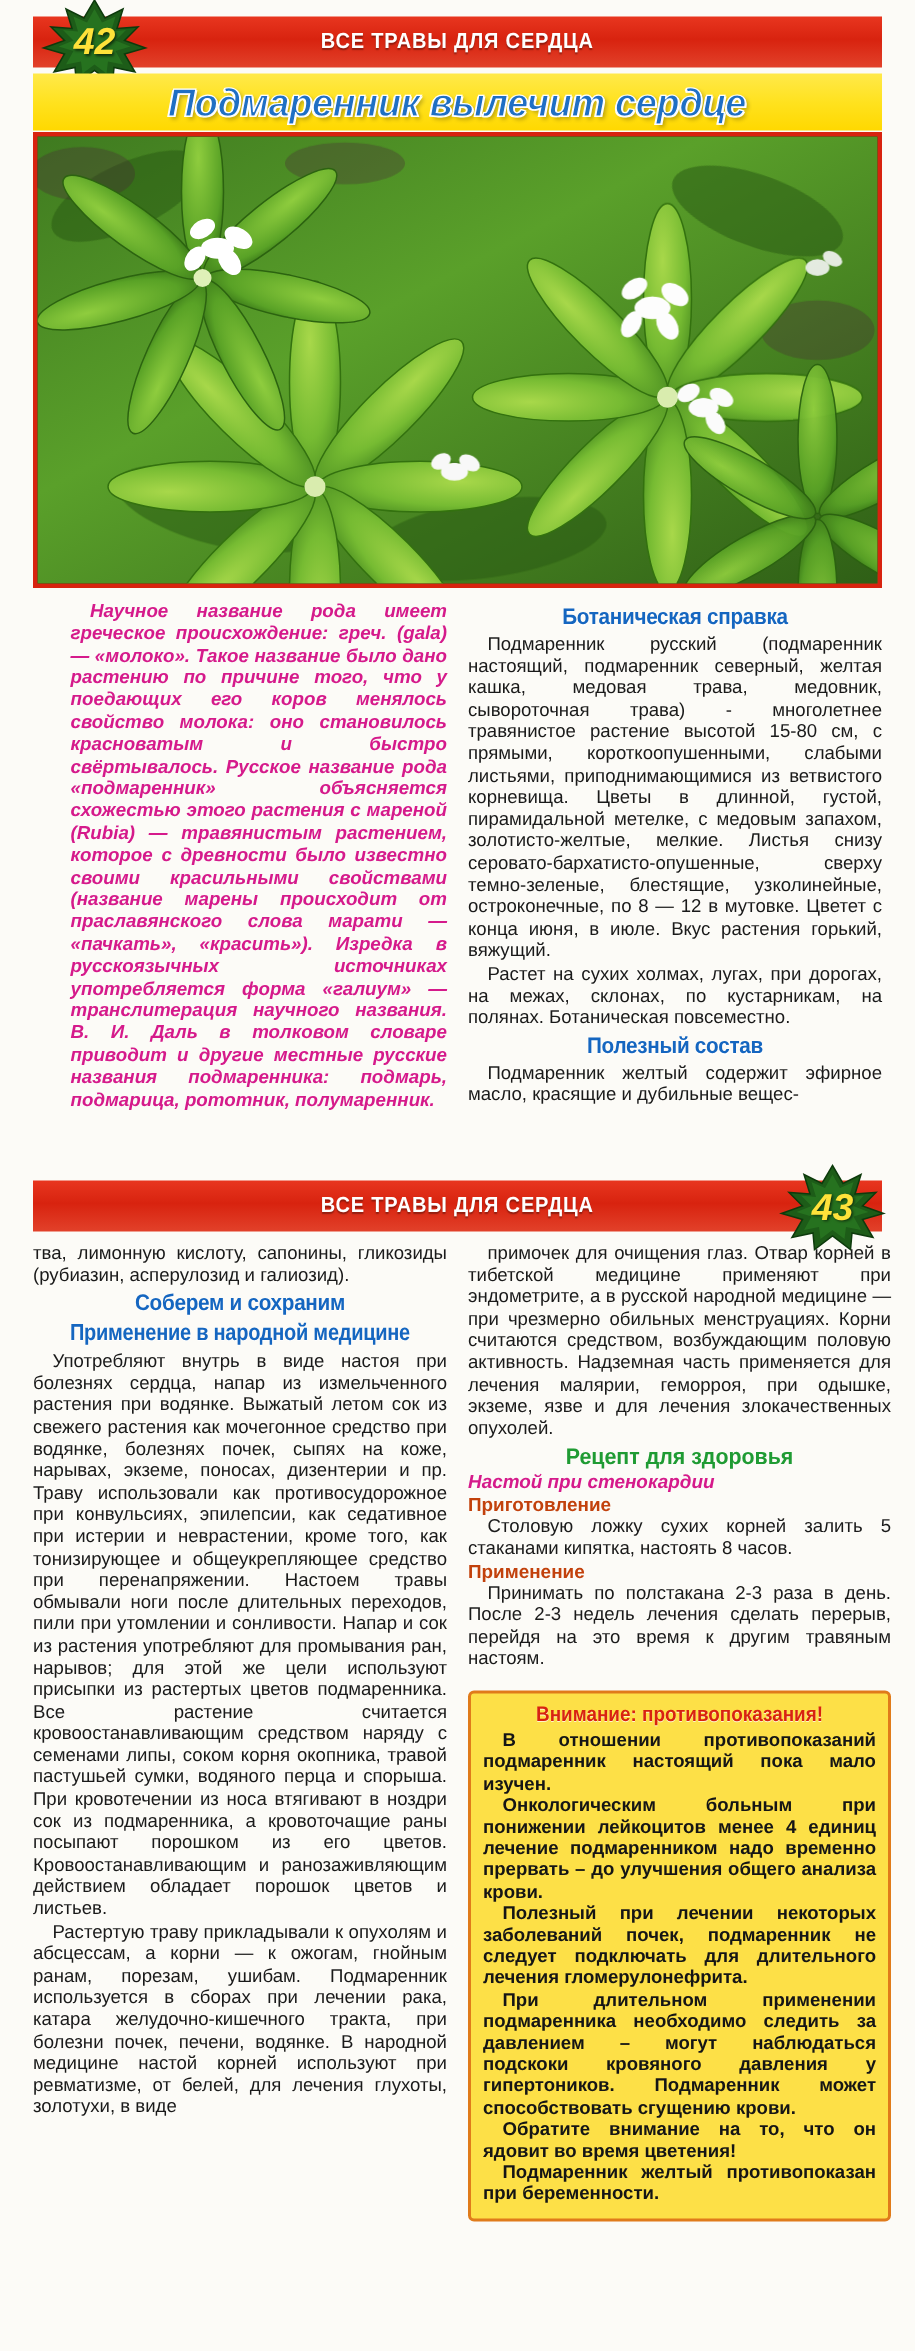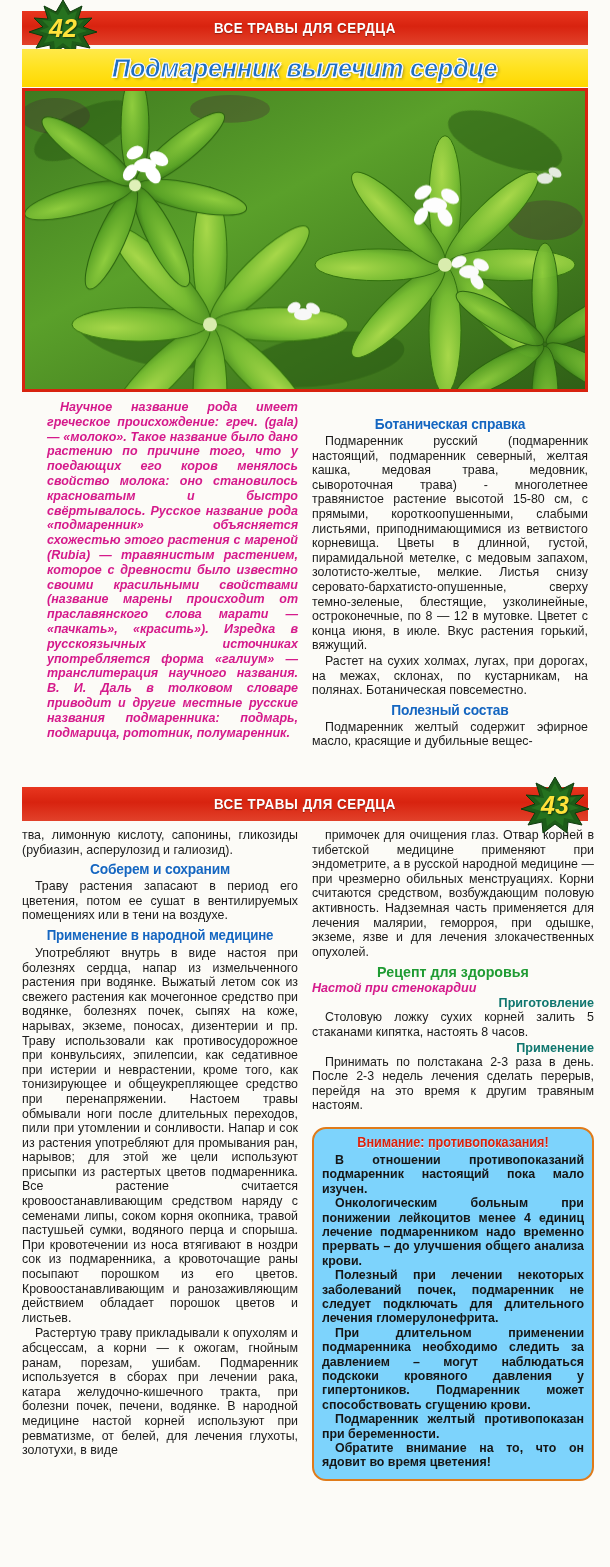--- a/index.html
+++ b/index.html
@@ -83,21 +83,21 @@
     border:3px solid #d8230f;
     box-sizing:border-box;
     overflow:hidden;
     background:#2d6b18;
   }
   .photo svg{display:block;width:100%;height:100%;}
 
   
   .col{position:absolute;}
   .col-l1{left:22px;top:400px;width:276px;}
-  .col-r1{left:312px;top:412px;width:276px;}
+  .col-r1{left:312px;top:400px;width:276px;}
   .col-l2{left:22px;top:828px;width:276px;}
   .col-r2{left:312px;top:828px;width:282px;}
 
   p{margin:0 0 0 0;}
   .body-text{
     font-size:12.4px;
     line-height:14.6px;
     color:#1a1a1a;
     text-align:justify;
     text-indent:13px;
@@ -138,33 +138,32 @@
     transform:scaleX(.95);
   }
   .recipe-sub{
     color:#d51a8b;
     font-style:italic;
     font-weight:bold;
     font-size:12.6px;
     margin:1px 0 0 0;
   }
   .recipe-step{
-    color:#0f766e;
+    color:#c2410c;
     font-weight:bold;
     font-size:12.6px;
     margin:1px 0 0 0;
-    text-align:right;
   }
 
   
   .warnbox{
     margin-top:14px;
     border:2.5px solid #e07b1a;
-    border-radius:14px;
-    background:#7dd3fc;
+    border-radius:4px;
+    background:#fde047;
     padding:4px 8px 9px 8px;
     box-sizing:border-box;
   }
   .warn-head{
     text-align:center;
     color:#d8230f;
     font-weight:bold;
     font-size:14px;
     margin:1px 0 3px 0;
     transform:scaleX(.9);
@@ -358,21 +357,20 @@
       <g fill="#2a7a22" opacity=".75">
         <path d="M37 8 L42 17 L51 13 L48 23 L58 22 L51 29 L61 33 L51 36 L56 45 L46 43 L45 51 L37 45 L29 51 L28 43 L18 45 L23 36 L13 33 L23 29 L16 22 L26 23 L23 13 L32 17 Z"></path>
       </g>
     </svg>
     <div class="pagenum">43</div>
   </div>
 
   <div class="col col-l2">
     <p class="body-text noind">тва, лимонную кислоту, сапонины, гликозиды (рубиазин, асперулозид и галиозид).</p>
     <div class="h-blue">Соберем и сохраним</div>
-    <p class="body-text">Траву растения запасают в период его цветения, потом ее сушат в вентилируемых помещениях или в тени на воздухе.</p>
     <div class="h-blue wide">Применение в народной медицине</div>
     <p class="body-text">Употребляют внутрь в виде настоя при болезнях сердца, напар из измельченного растения при водянке. Выжатый летом сок из свежего растения как мочегонное средство при водянке, болезнях почек, сыпях на коже, нарывах, экземе, поносах, дизентерии и пр. Траву использовали как противосудорожное при конвульсиях, эпилепсии, как седативное при истерии и неврастении, кроме того, как тонизирующее и общеукрепляющее средство при перенапряжении. Настоем травы обмывали ноги после длительных переходов, пили при утомлении и сонливости. Напар и сок из растения употребляют для промывания ран, нарывов; для этой же цели используют присыпки из растертых цветов подмаренника. Все растение считается кровоостанавливающим средством наряду с семенами липы, соком корня окопника, травой пастушьей сумки, водяного перца и спорыша. При кровотечении из носа втягивают в ноздри сок из подмаренника, а кровоточащие раны посыпают порошком из его цветов. Кровоостанавливающим и ранозаживляющим действием обладает порошок цветов и листьев.</p>
     <p class="body-text">Растертую траву прикладывали к опухолям и абсцессам, а корни — к ожогам, гнойным ранам, порезам, ушибам. Подмаренник используется в сборах при лечении рака, катара желудочно-кишечного тракта, при болезни почек, печени, водянке. В народной медицине настой корней используют при ревматизме, от белей, для лечения глухоты, золотухи, в виде</p>
   </div>
 
   <div class="col col-r2">
     <p class="body-text">примочек для очищения глаз. Отвар корней в тибетской медицине применяют при эндометрите, а в русской народной медицине — при чрезмерно обильных менструациях. Корни считаются средством, возбуждающим половую активность. Надземная часть применяется для лечения малярии, геморроя, при одышке, экземе, язве и для лечения злокачественных опухолей.</p>
 
     <div class="h-green">Рецепт для здоровья</div>
     <div class="recipe-sub">Настой при стенокардии</div>
@@ -380,18 +378,18 @@
     <p class="body-text">Столовую ложку сухих корней залить 5 стаканами кипятка, настоять 8 часов.</p>
     <div class="recipe-step">Применение</div>
     <p class="body-text">Принимать по полстакана 2-3 раза в день. После 2-3 недель лечения сделать перерыв, перейдя на это время к другим травяным настоям.</p>
 
     <div class="warnbox">
       <div class="warn-head">Внимание: противопоказания!</div>
       <p class="warn-text">В отношении противопоказаний подмаренник настоящий пока мало изучен.</p>
       <p class="warn-text">Онкологическим больным при понижении лейкоцитов менее 4 единиц лечение подмаренником надо временно прервать – до улучшения общего анализа крови.</p>
       <p class="warn-text">Полезный при лечении некоторых заболеваний почек, подмаренник не следует подключать для длительного лечения гломерулонефрита.</p>
       <p class="warn-text">При длительном применении подмаренника необходимо следить за давлением – могут наблюдаться подскоки кровяного давления у гипертоников. Подмаренник может способствовать сгущению крови.</p>
+      <p class="warn-text">Обратите внимание на то, что он ядовит во время цветения!</p>
       <p class="warn-text">Подмаренник желтый противопоказан при беременности.</p>
-      <p class="warn-text">Обратите внимание на то, что он ядовит во время цветения!</p>
     </div>
   </div>
 
 </div>
 
 </body></html>

